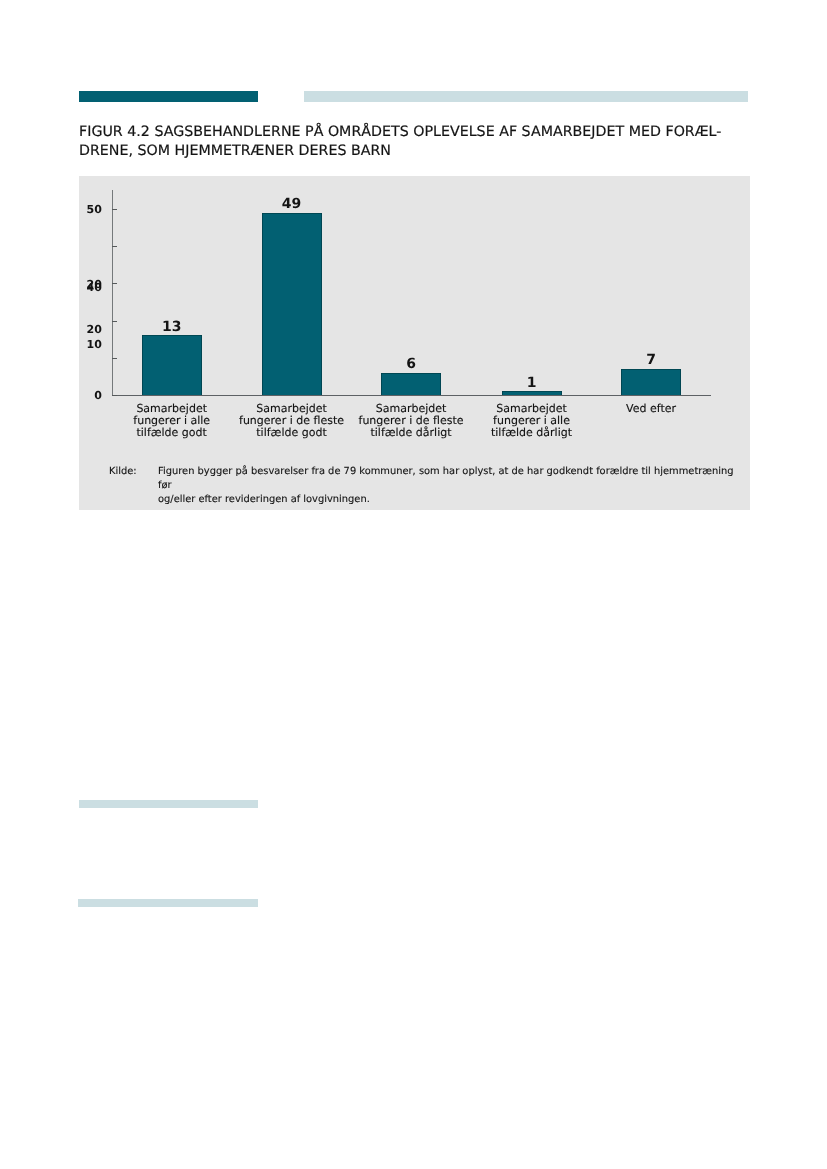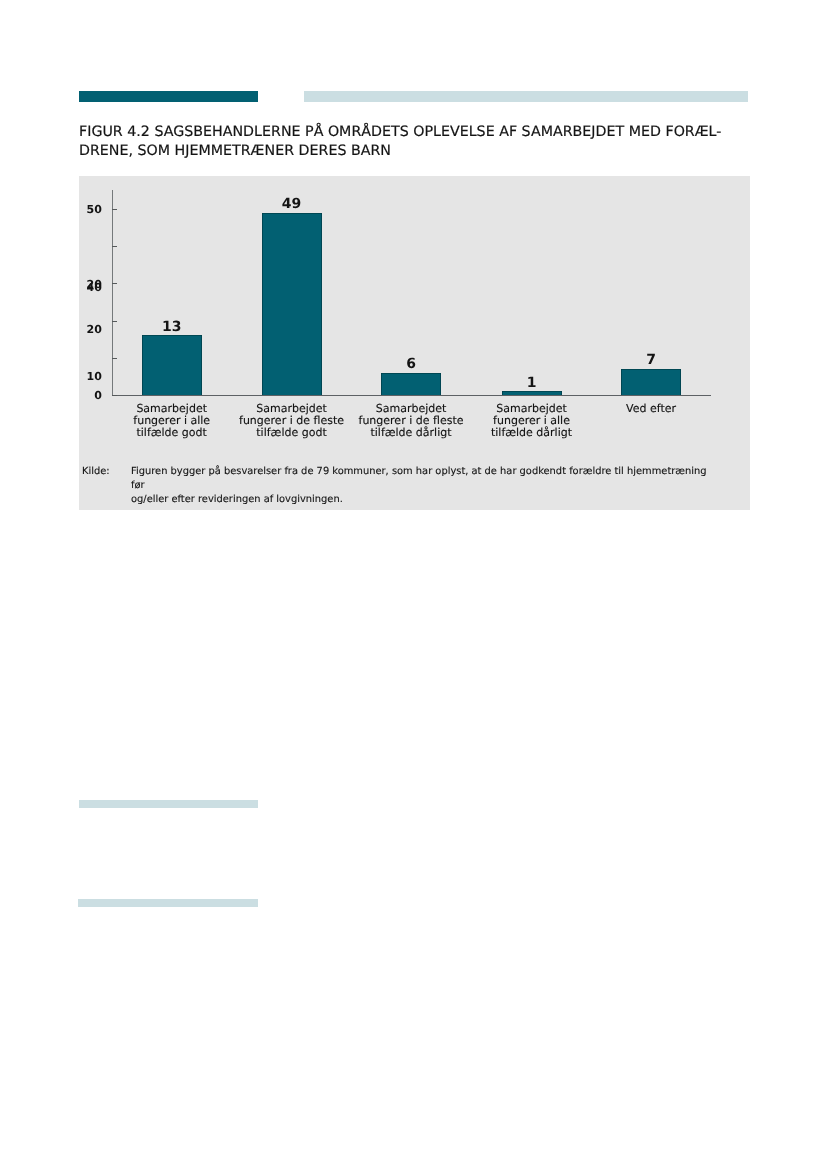--- a/index.html
+++ b/index.html
@@ -53,21 +53,21 @@
     position:absolute; width:60px; text-align:center;
     font-size:14px; font-weight:bold; color:#141414;
   }
   .xlabel {
     position:absolute; width:122px; text-align:center;
     font-size:11px; line-height:12.05px; color:#141414;
     -webkit-text-stroke:0.14px #141414;
   }
 
   #source-note {
-    position:absolute; left:82px; top:464.6px; width:640px;
+    position:absolute; left:109px; top:464.6px; width:640px;
     font-size:9.9px; line-height:14.2px; color:#141414;
     -webkit-text-stroke:0.12px #141414;
   }
   #source-note .lbl { position:absolute; left:0; top:0; }
   #source-note .body { display:block; margin-left:49px; white-space:pre-line; }
 </style>
 </head>
 <body>
 
 <div class="page">
@@ -84,21 +84,21 @@
     <div id="ticks">
         <div class="tick" style="top: 219px;"></div>
         <div class="tick" style="top: 181.8px;"></div>
         <div class="tick" style="top: 144.6px;"></div>
         <div class="tick" style="top: 107.4px;"></div>
         <div class="tick" style="top: 70.2px;"></div>
         <div class="tick" style="top: 33px;"></div>
       </div>
     <div id="ylabels">
         <div class="ylabel" style="top: 213.1px;">0</div>
-        <div class="ylabel" style="top: 194px;">10</div>
+        <div class="ylabel" style="top: 162px;">10</div>
         <div class="ylabel" style="top: 147px;">20</div>
         <div class="ylabel" style="top: 101.5px;">20</div>
         <div class="ylabel" style="top: 66px; margin-top: 39px;">40</div>
         <div class="ylabel" style="top: 27.1px;">50</div>
       </div>
     <div id="bars">
         <div class="bar" style="left: 62.7px; top: 159.48px; height: 59.52px;"></div>
         <div class="barval" style="left: 62.7px; top: 142.98px;">13</div>
         <div class="bar" style="left: 182.5px; top: 36.72px; height: 182.28px;"></div>
         <div class="barval" style="left: 182.5px; top: 20.22px;">49</div>

